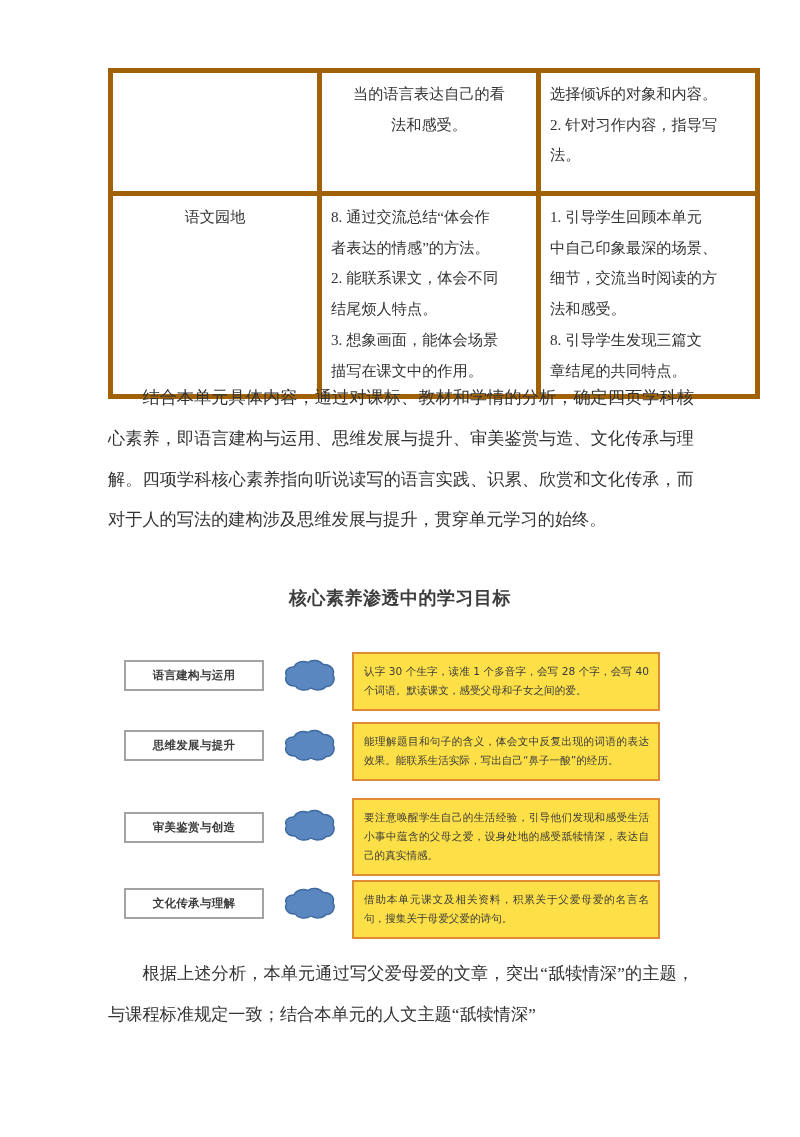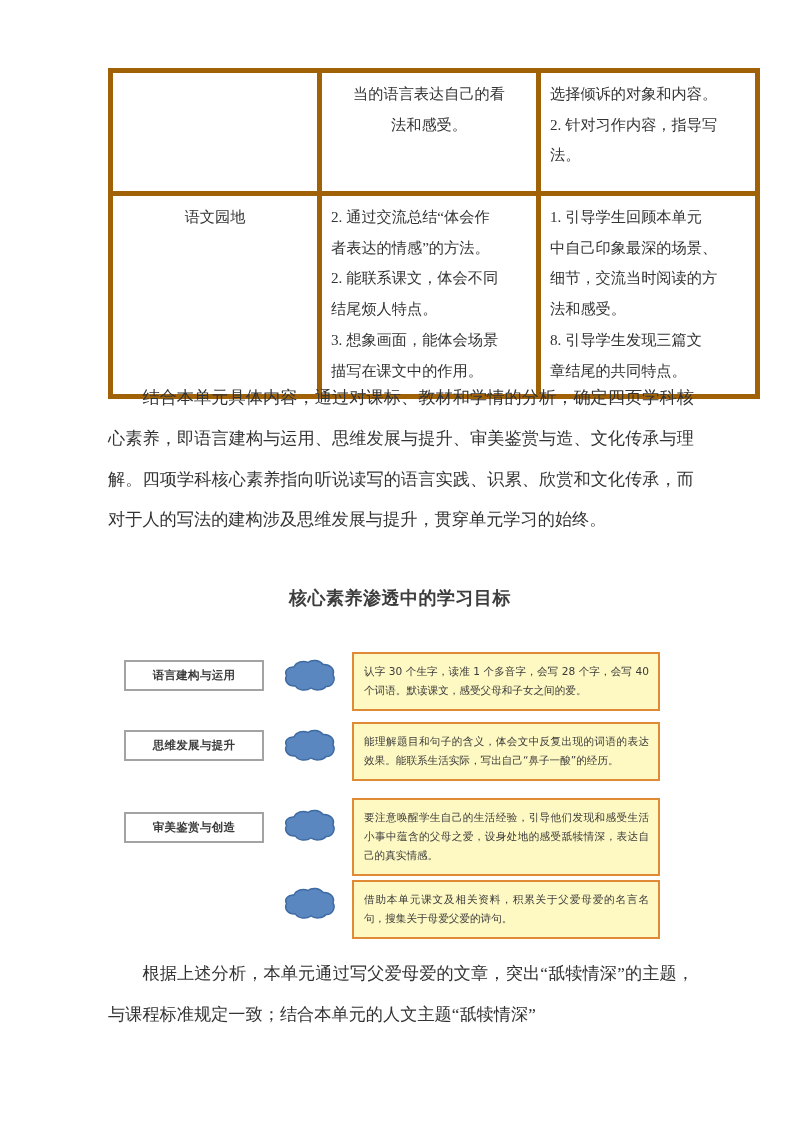--- a/index.html
+++ b/index.html
@@ -140,21 +140,21 @@
     left: 283px;
     width: 54px;
     height: 34px;
   }
 
   .text-box {
     position: absolute;
     left: 352px;
     width: 308px;
     border: 2px solid #e08a36;
-    background: #fef9c3;
+    background: #fde047;
     box-sizing: border-box;
     padding: 8px 9px 9px 10px;
     font-family: "DejaVu Sans", "Liberation Sans", sans-serif;
     font-size: 10.6px;
     line-height: 1.78;
     color: #3a3a3a;
     text-align: justify;
   }
 
   .r1 .label-box { top: 8px; }
@@ -192,21 +192,21 @@
           </td>
           <td class="col-c">
             <div class="cell-line">选择倾诉的对象和内容。</div>
             <div class="cell-line">2. 针对习作内容，指导写</div>
             <div class="cell-line">法。</div>
           </td>
         </tr>
         <tr>
           <td class="col-a pad-top">语文园地</td>
           <td class="col-b">
-            <div class="cell-line">2. 通过交流总结“体会作</div>
+            <div class="cell-line">8. 通过交流总结“体会作</div>
             <div class="cell-line">者表达的情感”的方法。</div>
             <div class="cell-line">2. 能联系课文，体会不同</div>
             <div class="cell-line">结尾烦人特点。</div>
             <div class="cell-line">3. 想象画面，能体会场景</div>
             <div class="cell-line">描写在课文中的作用。</div>
           </td>
           <td class="col-c">
             <div class="cell-line">1. 引导学生回顾本单元</div>
             <div class="cell-line">中自己印象最深的场景、</div>
             <div class="cell-line">细节，交流当时阅读的方</div>
@@ -261,20 +261,23 @@
         <svg viewBox="0 0 108 68" width="54" height="34" aria-hidden="true">
           <path d="M22 18 C26 8, 40 4, 50 9 C58 2, 74 4, 80 13 C94 12, 104 22, 100 34
                    C106 44, 98 58, 86 57 C80 65, 64 66, 56 60 C46 67, 30 65, 25 56
                    C10 57, 2 46, 7 35 C2 26, 10 17, 22 18 Z" fill="#5b87c0" stroke="#3f6ba3" stroke-width="3" stroke-linejoin="round"></path>
         </svg>
       </div>
       <div class="text-box">要注意唤醒学生自己的生活经验，引导他们发现和感受生活小事中蕴含的父母之爱，设身处地的感受舐犊情深，表达自己的真实情感。</div>
     </div>
 
     <div class="drow r4">
+      <div class="label-box">
+        <span>文化传承与理解</span>
+      </div>
       <div class="cloud">
         <svg viewBox="0 0 108 68" width="54" height="34" aria-hidden="true">
           <path d="M22 18 C26 8, 40 4, 50 9 C58 2, 74 4, 80 13 C94 12, 104 22, 100 34
                    C106 44, 98 58, 86 57 C80 65, 64 66, 56 60 C46 67, 30 65, 25 56
                    C10 57, 2 46, 7 35 C2 26, 10 17, 22 18 Z" fill="#5b87c0" stroke="#3f6ba3" stroke-width="3" stroke-linejoin="round"></path>
         </svg>
       </div>
       <div class="text-box">借助本单元课文及相关资料，积累关于父爱母爱的名言名句，搜集关于母爱父爱的诗句。</div>
     </div>
 

